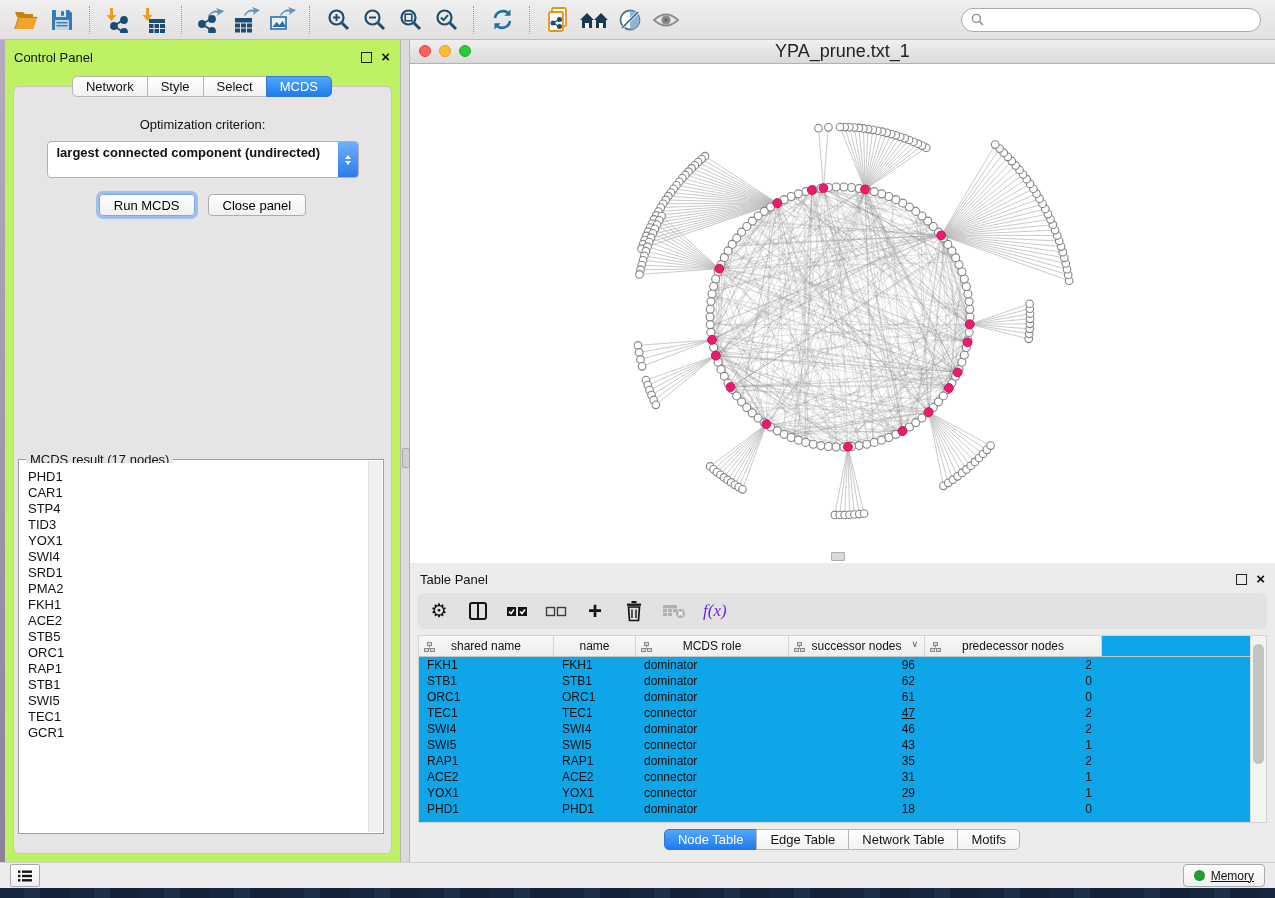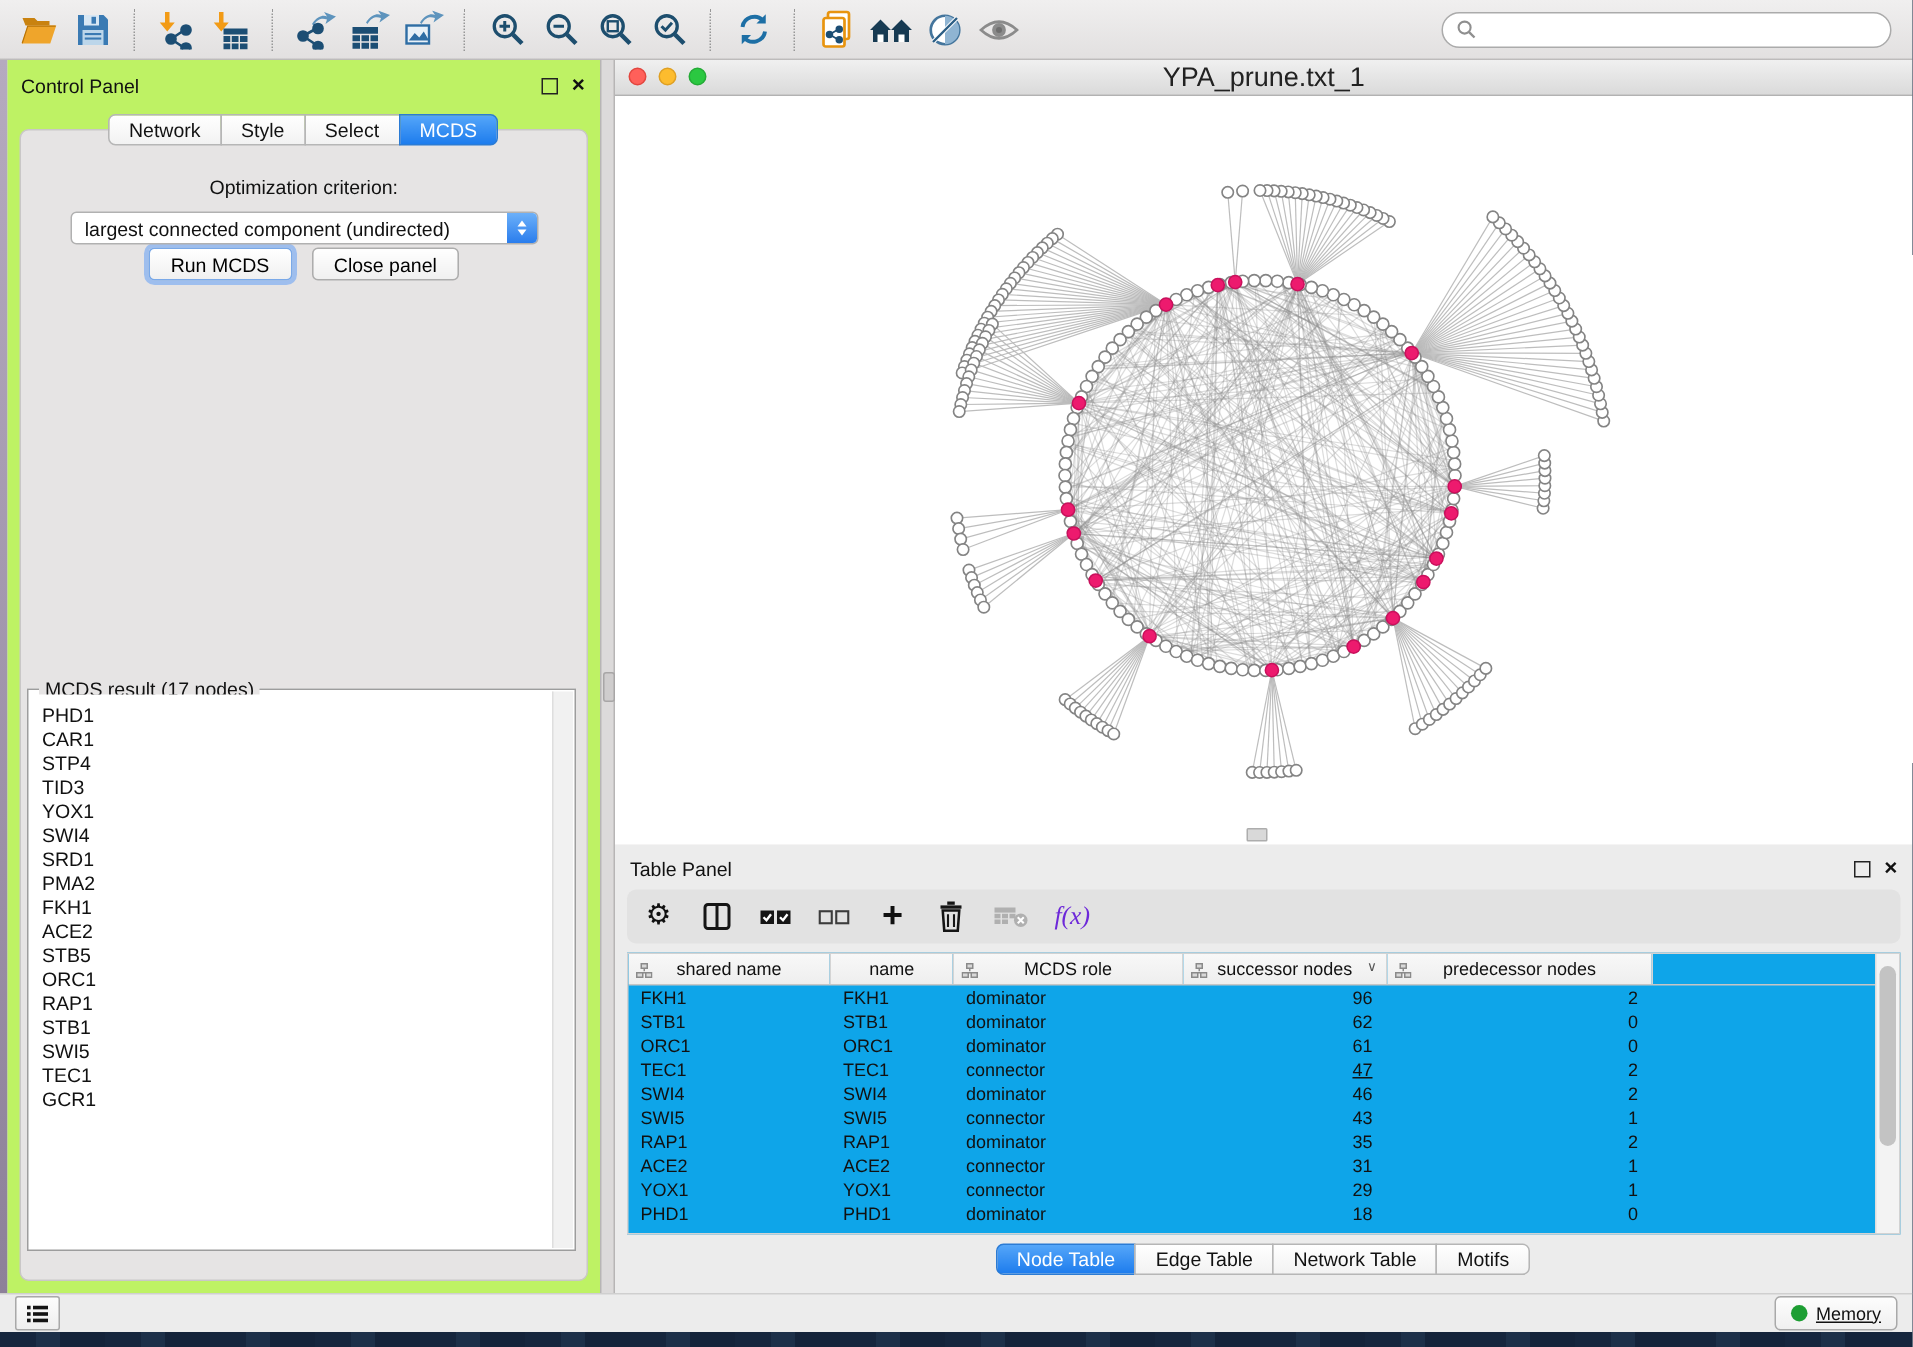--- a/index.html
+++ b/index.html
@@ -19,25 +19,25 @@
   .float-ic{width:9px;height:9px;border:1.5px solid #222;display:inline-block;}
   .close-ic{font-size:15px;font-weight:700;line-height:10px;color:#111;}
   .cp-tabs{display:flex;justify-content:center;margin-top:6px;position:relative;z-index:2;}
   .seg{display:inline-flex;}
   .seg .sg{border:1px solid #b6b6b6;background:linear-gradient(#ffffff,#f2f2f2);padding:2px 13px;font-size:13px;margin-left:-1px;cursor:default;white-space:nowrap;}
   .seg .sg:first-child{border-radius:5px 0 0 5px;}
   .seg .sg:last-child{border-radius:0 5px 5px 0;}
   .seg .sg.sel{background:linear-gradient(#55a6f9,#1d7ced);border-color:#2b7bd4;color:#fff;}
   .cp-content{margin:-11px 8px 8px 8px;padding-top:10px;background:#e6e4e4;border:1px solid #c9c7c7;border-radius:6px;flex:1;position:relative;}
   .opt-label{text-align:center;font-size:13px;margin-top:20px;}
-  .dropdown{position:relative;width:312px;height:22px;margin:9px auto 0;background:#fff;border:1px solid #b1b1b1;border-radius:4px;font-size:13px;line-height:21px;padding-left:9px;box-sizing:border-box;}
+  .dropdown{position:relative;width:312px;height:37px;margin:9px auto 0;background:#fff;border:1px solid #b1b1b1;border-radius:4px;font-size:13px;line-height:21px;padding-left:9px;box-sizing:border-box;font-weight:bold;}
   .dd-cap{position:absolute;right:0px;top:0px;bottom:0px;width:20px;border-radius:0 3px 3px 0;background:linear-gradient(#6cb0f9,#2a7ded);display:flex;flex-direction:column;align-items:center;justify-content:center;gap:2px;}
   .tri-up{width:0;height:0;border-left:3.5px solid transparent;border-right:3.5px solid transparent;border-bottom:4.5px solid #fff;}
   .tri-dn{width:0;height:0;border-left:3.5px solid transparent;border-right:3.5px solid transparent;border-top:4.5px solid #fff;}
-  .btn-row{display:flex;justify-content:center;gap:13px;margin-top:2px;}
+  .btn-row{display:flex;justify-content:center;gap:13px;margin-top:16px;}
   .pbtn{height:22px;border:1px solid #adadad;border-radius:4px;background:linear-gradient(#ffffff,#f0f0f0);font-size:13px;font-family:"Liberation Sans",sans-serif;padding:0 14px;}
   .pbtn.focus{box-shadow:0 0 0 3px rgba(110,165,245,.6);border-color:#7aa9e8;}
   .fieldset{position:absolute;left:4px;right:7px;top:372px;bottom:19px;border:1px solid #9d9d9d;background:#fff;}
   .legend{position:absolute;top:-8px;left:7px;background:#e6e4e4;padding:0 4px;font-size:13px;}
   .mcds-list{position:absolute;left:1px;right:14px;top:3px;bottom:1px;background:#fff;padding:6px 0 0 8px;font-size:13px;line-height:16px;overflow:hidden;}
   .mi{white-space:nowrap;}
   .mcds-scroll{position:absolute;top:1px;bottom:1px;right:1px;width:13px;background:#f1f1f1;border-left:1px solid #dedede;}
   .vsplit{width:10px;flex:0 0 auto;background:#dcdada;border-left:1px solid #b7b5b5;border-right:1px solid #b7b5b5;position:relative;box-sizing:border-box;}
   .vhandle{position:absolute;left:1px;top:408px;width:6px;height:18px;background:#cfcdcd;border:1px solid #a8a6a6;border-radius:2px;}
   

